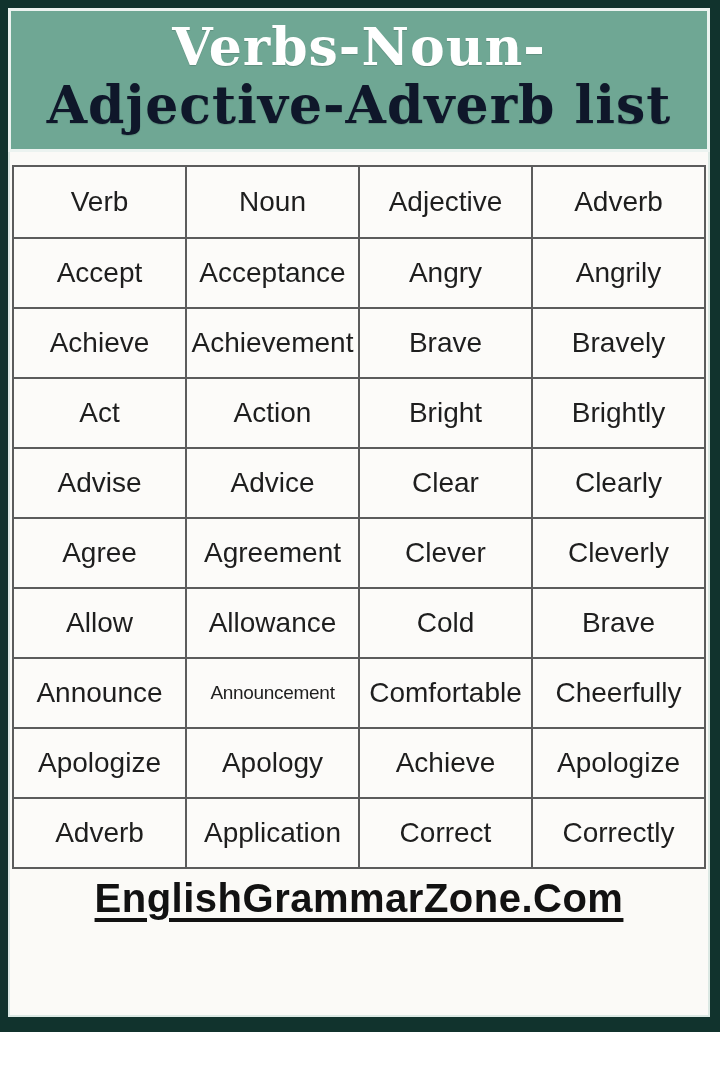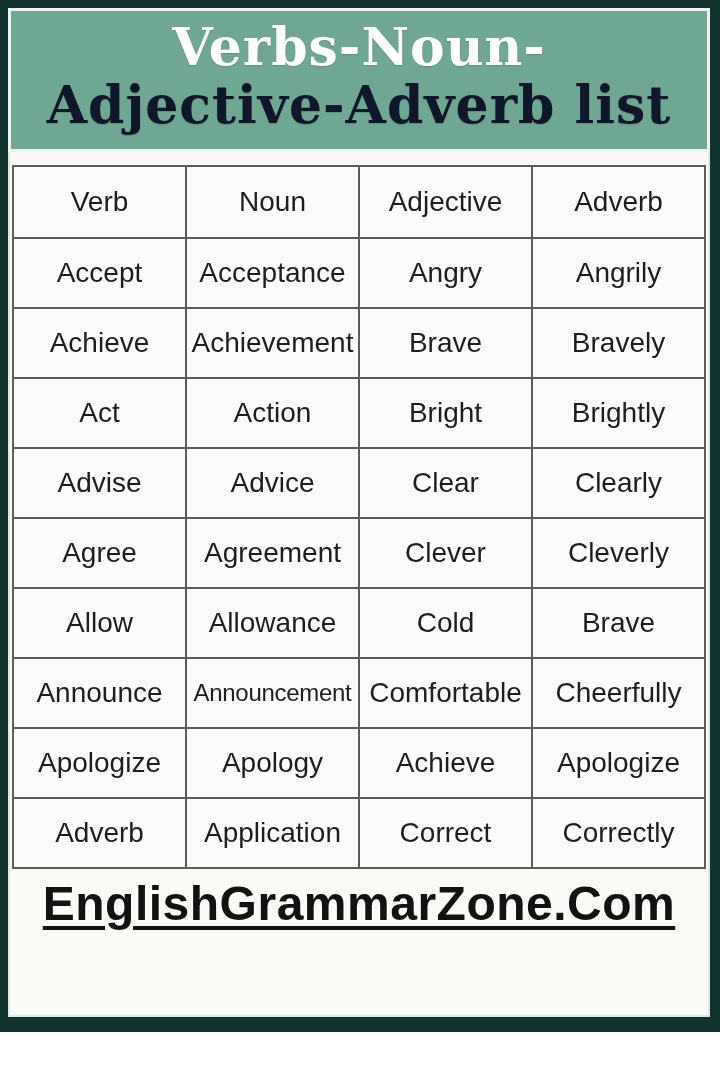--- a/index.html
+++ b/index.html
@@ -64,26 +64,26 @@
   }
   .word-table th {
     height: 72px;
     font-size: 28px;
     background: #fcfbf9;
   }
   .word-table td {
     height: 70px;
     font-size: 28px;
   }
-  .word-table td.small { font-size: 24px; letter-spacing: -0.3px; }
+  .word-table td.small { font-size: 19px; letter-spacing: -0.3px; }
 
   .footer {
     margin-top: 7px;
     font-weight: bold;
-    font-size: 48px;
+    font-size: 40px;
     color: #121212;
     letter-spacing: 0.5px;
     text-decoration: underline;
     text-decoration-thickness: 4px;
     text-underline-offset: 6px;
     white-space: nowrap;
   }
 </style>
 </head>
 <body>

